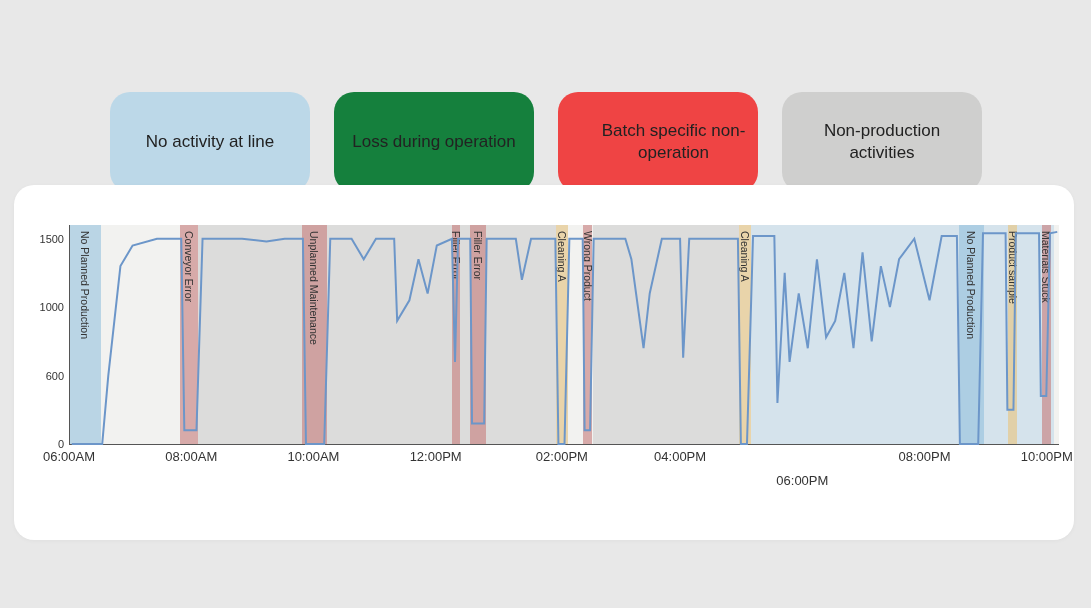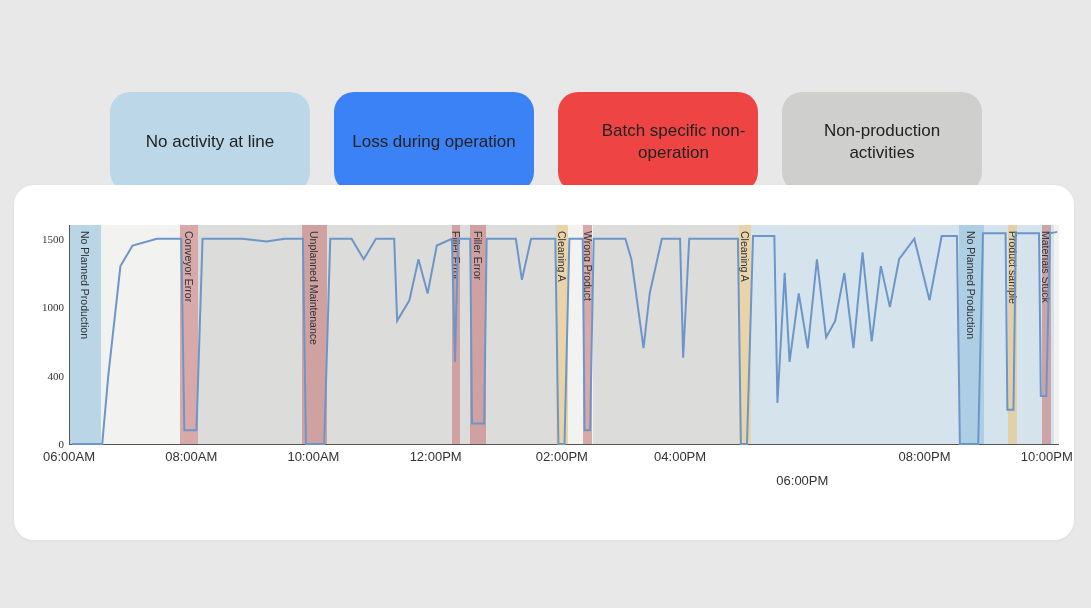--- a/index.html
+++ b/index.html
@@ -25,21 +25,21 @@
     display: flex;
     align-items: center;
     justify-content: center;
     text-align: center;
     font-size: 17px;
     color: #222;
     padding: 12px;
     line-height: 1.3;
   }
   .legend-blue   { background: #bcd8e8; }
-  .legend-red    { background: #3b82f6; }
+  .legend-red    { background: #15803d; }
   .legend-yellow { background: #ef4444; padding-left: 43px; }
   .legend-gray   { background: #cfcfce; }
 
   .chart-panel {
     position: absolute;
     left: 14px;
     top: 185px;
     width: 1060px;
     height: 355px;
     background: #fff;
@@ -56,21 +56,20 @@
     border-left: 1px solid #555;
     border-bottom: 1px solid #555;
   }
   
   .y-label {
     position: absolute;
     right: calc(100% + 6px);
     font-size: 11px;
     color: #333;
     transform: translateY(50%);
-    font-family: Liberation Serif, serif;
   }
   
   .x-labels {
     position: absolute;
     left: 55px;
     top: 264px;
     width: 990px;
     height: 20px;
   }
   .x-label {
@@ -121,21 +120,21 @@
     </div>
   <div class="legend-card legend-gray">
       <span>Non-production activities</span>
     </div>
 </div>
 
 <div class="chart-panel">
   <div class="plot-area" id="plot">
 
     <span class="y-label" style="bottom:0%">0</span>
-    <span class="y-label" style="bottom:31.2%">400</span>
+    <span class="y-label" style="bottom:31.2%">600</span>
     <span class="y-label" style="bottom:62.5%">1000</span>
     <span class="y-label" style="bottom:93.7%">1500</span>
   <div class="band band-blue" style="left: 0px; width: 30.5556px;">
         <span class="band-lbl">No Planned Production</span>
       </div>
       <div class="band band-red" style="left: 110px; width: 18.3333px;">
         <span class="band-lbl">Conveyor Error</span>
       </div>
       <div class="band band-gray" style="left: 128.333px; width: 357.5px;"></div>
       <div class="band band-red" style="left: 232.222px; width: 24.4444px;">

